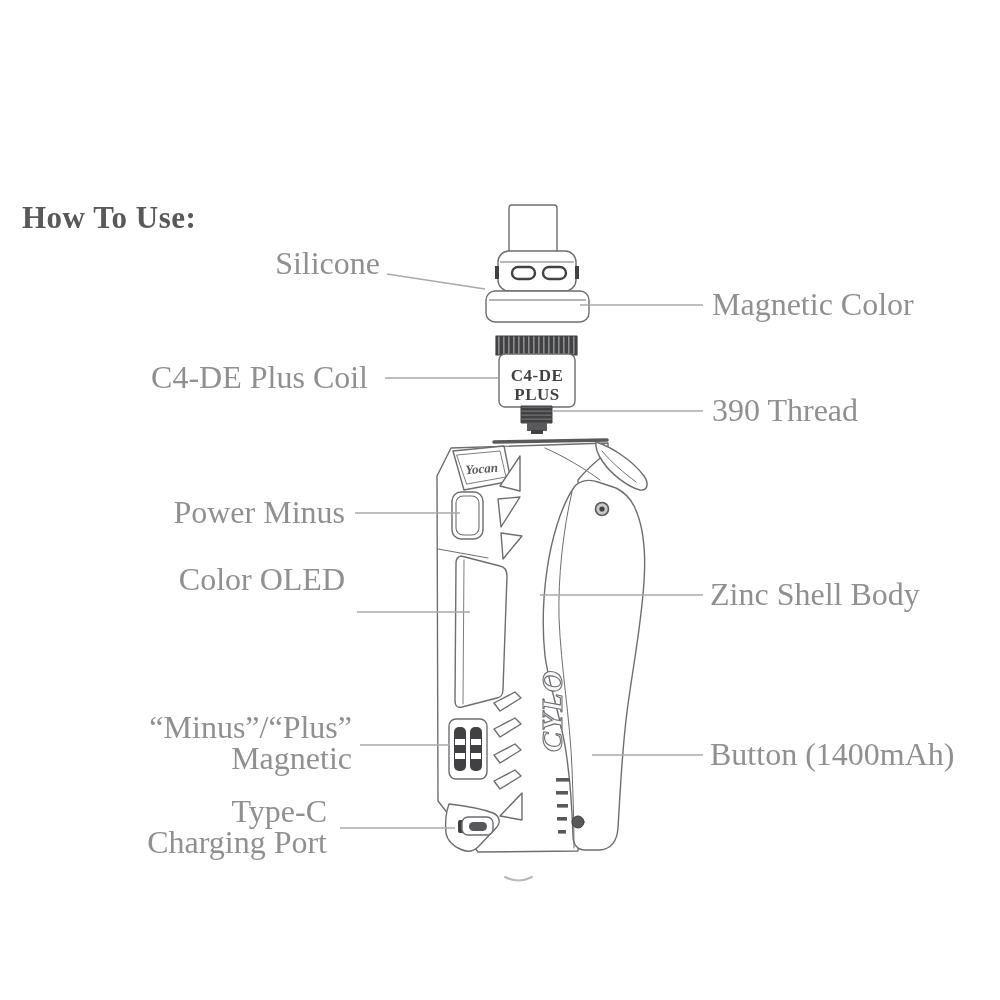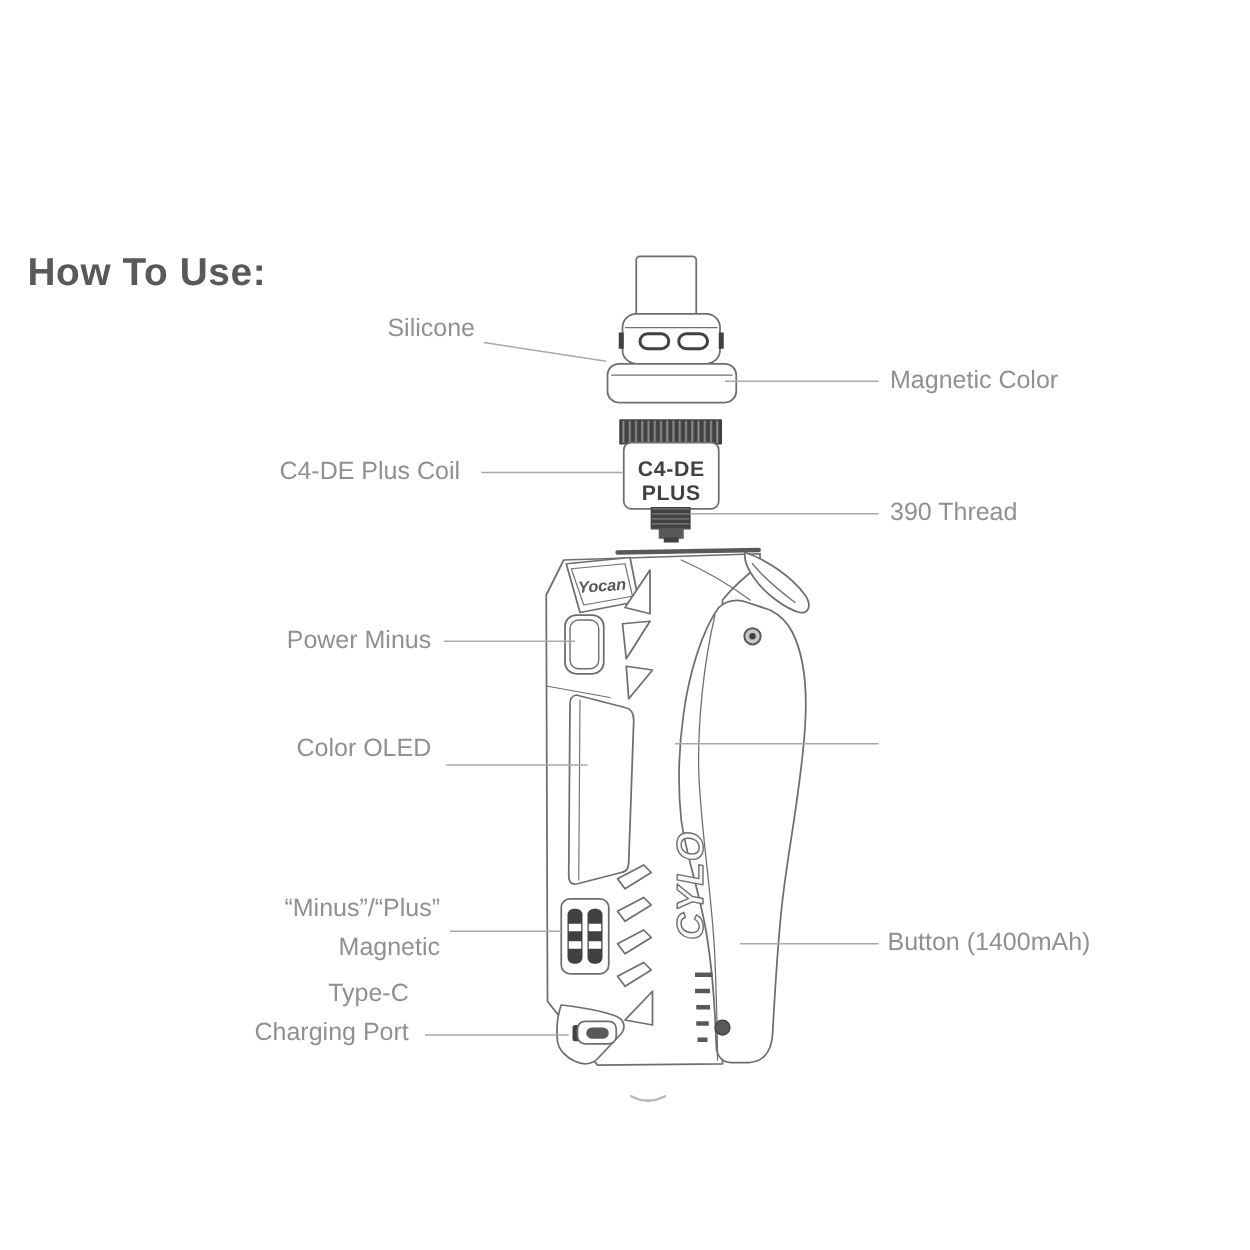--- a/index.html
+++ b/index.html
@@ -1,25 +1,25 @@
 <!DOCTYPE html>
 <html><head>
 <meta charset="utf-8">
 <style>
   html,body{margin:0;padding:0;background:#ffffff;}
   .canvas{
     position:relative;width:1000px;height:992px;background:#ffffff;overflow:hidden;
-    font-family:Liberation Sans, sans-serif;
+    font-family:Liberation Serif, serif;
   }
   .heading{
     position:absolute;left:22px;top:200px;
     font-size:31px;font-weight:bold;color:#58595b;letter-spacing:.5px;
   }
   .label{
-    position:absolute;color:#8e9092;font-size:20px;line-height:31px;white-space:nowrap;
+    position:absolute;color:#8e9092;font-size:32px;line-height:31px;white-space:nowrap;
   }
   .label .ln{display:block;}
   .ra{text-align:right;}
   .diagram-svg{position:absolute;left:0;top:0;}
 </style>
 </head>
 <body>
 
 <div class="canvas">
 
@@ -164,28 +164,29 @@
   </div>
 
   <div class="label" style="left:712px;top:289px;">Magnetic Color</div>
 
   <div class="label ra" style="right:632px;top:362px;">C4-DE Plus Coil</div>
 
   <div class="label" style="left:712px;top:395px;">390 Thread</div>
 
   <div class="label ra" style="right:655px;top:497px;">Power Minus</div>
 
+  <div class="label" style="left:710px;top:579px;">Zinc Shell Body</div>
 
-  <div class="label ra" style="right:655px;top:584px;">Color OLED</div>
+  <div class="label ra" style="right:655px;top:564px;">Color OLED</div>
 
   <div class="label ra" style="right:648px;top:712px;text-align:right;">
     <span class="ln">“Minus”/“Plus”</span>
     <span class="ln">Magnetic</span>
   </div>
 
   <div class="label" style="left:710px;top:739px;">Button (1400mAh)</div>
 
-  <div class="label ra" style="right:673px;top:780px;">
+  <div class="label ra" style="right:673px;top:796px;">
     <span class="ln">Type-C</span>
     <span class="ln">Charging Port</span>
   </div>
 
 </div>
 
 </body></html>

